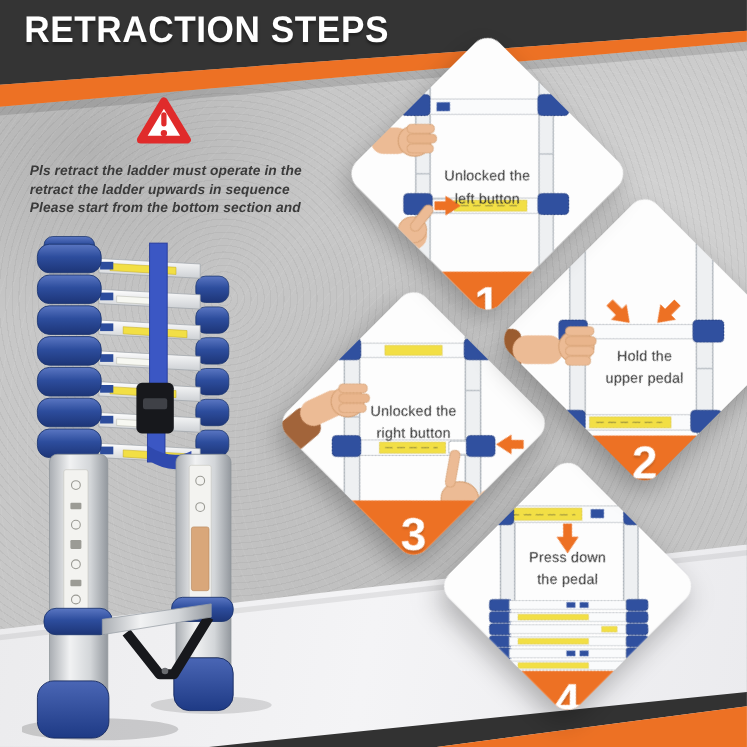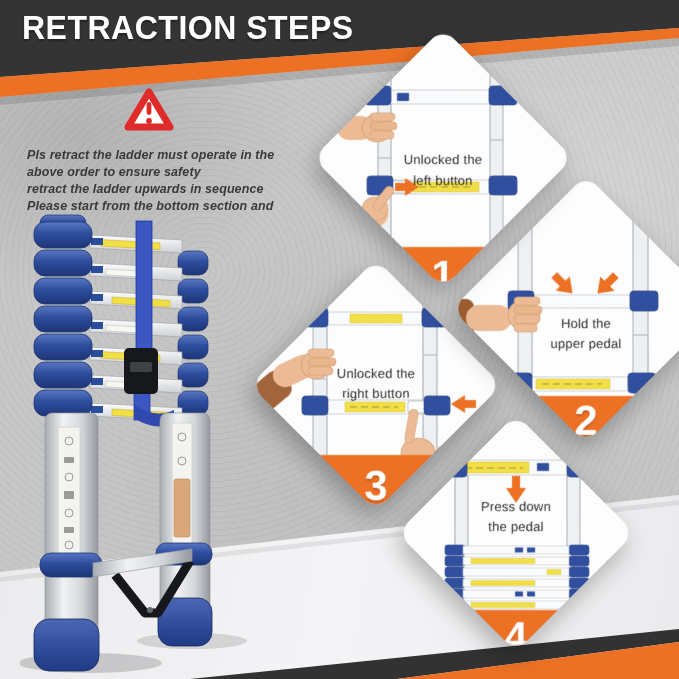--- a/index.html
+++ b/index.html
@@ -76,21 +76,20 @@
   <div class="page-title">RETRACTION STEPS</div>
 
   <svg class="warn-icon" width="52" height="46" viewBox="0 0 52 46">
     <path d="M26 5 L47 40 L5 40 Z" fill="#ffffff" stroke="#e02b2b" stroke-width="7" stroke-linejoin="round"></path>
     <rect x="23.6" y="15" width="4.8" height="13" rx="2.4" fill="#e02b2b"></rect>
     <circle cx="26" cy="34" r="2.9" fill="#e02b2b"></circle>
   </svg>
 
   <div class="warn-text">
     <span style="display:block">Pls retract the ladder must operate in the</span>
-    <span style="display:block">above order to ensure safety</span>
     <span style="display:block">retract the ladder upwards in sequence</span>
     <span style="display:block">Please start from the bottom section and</span>
   </div>
 
   <svg class="ladder-photo" width="228" height="462" viewBox="0 0 228 462">
     <defs>
       <linearGradient id="lgBlue" x1="0" y1="0" x2="0" y2="1">
         <stop offset="0" stop-color="#5a76c2"></stop>
           <stop offset=".45" stop-color="#2d4d9d"></stop>
           <stop offset="1" stop-color="#1d3577"></stop>

